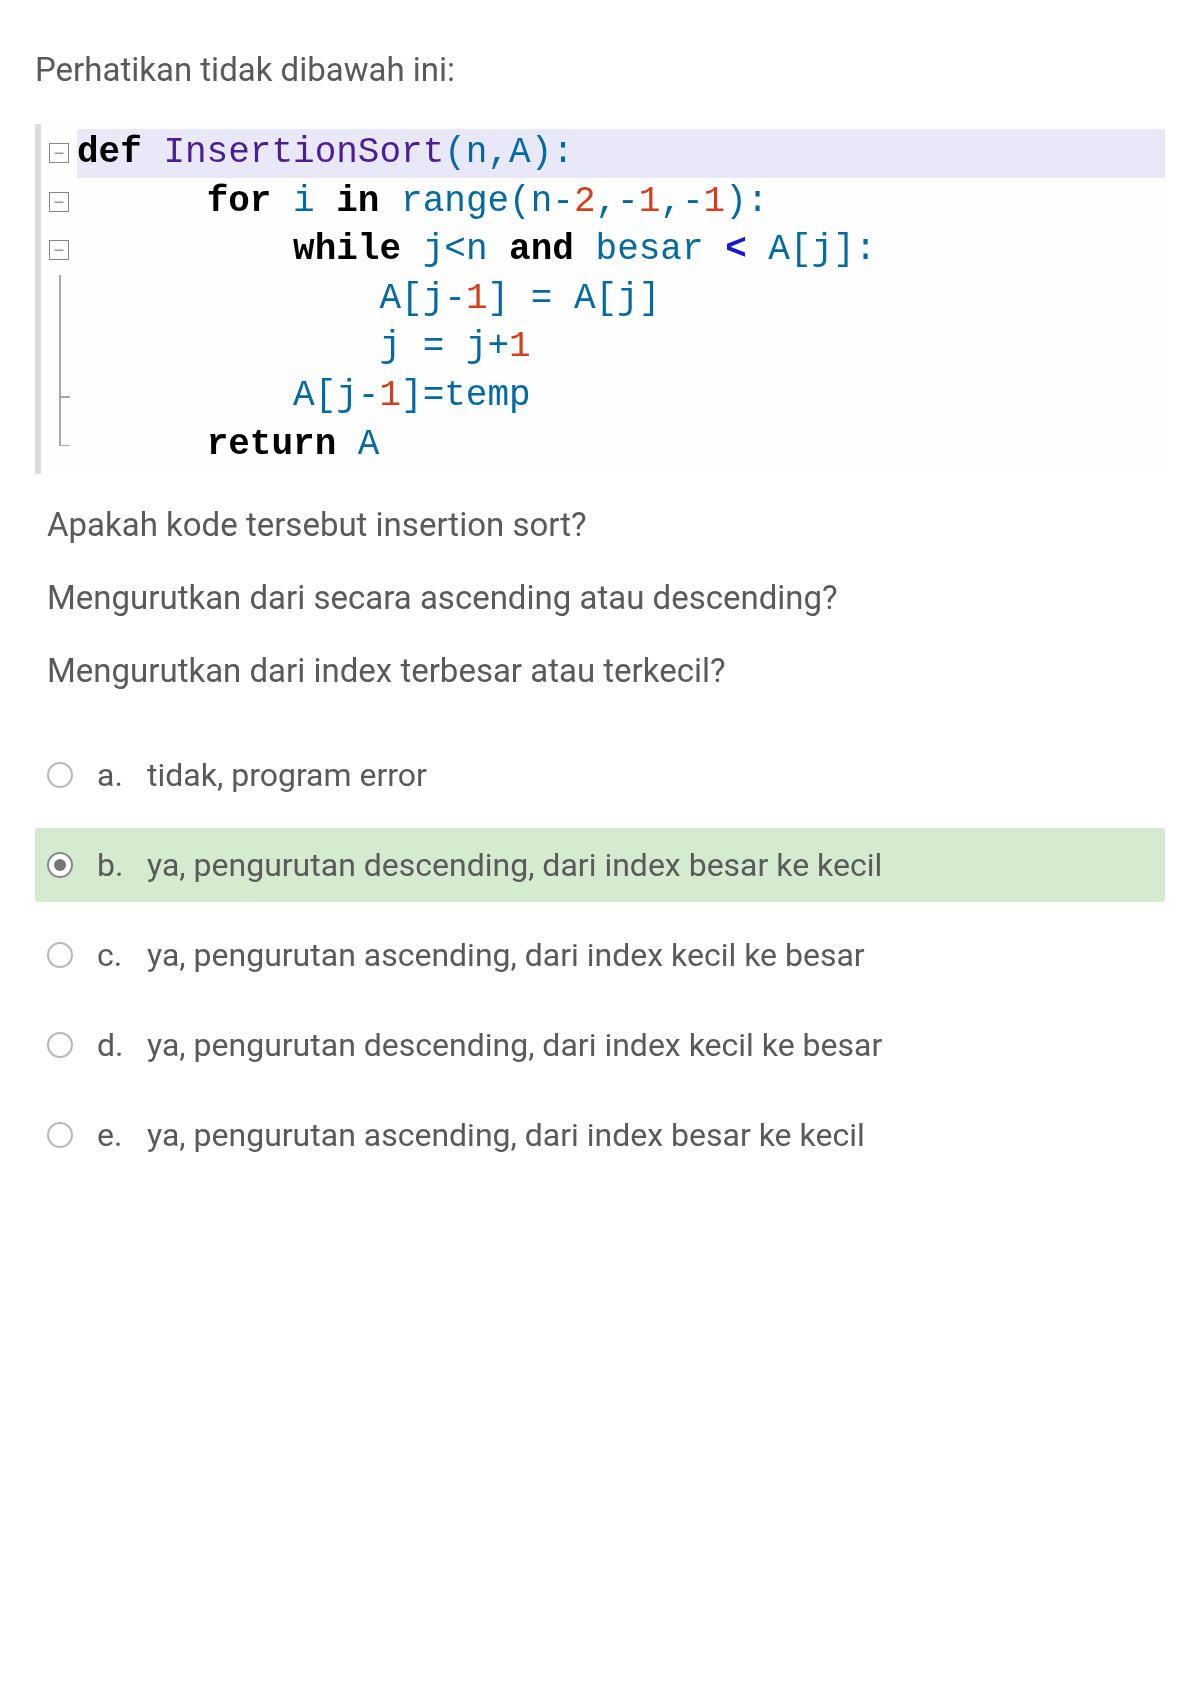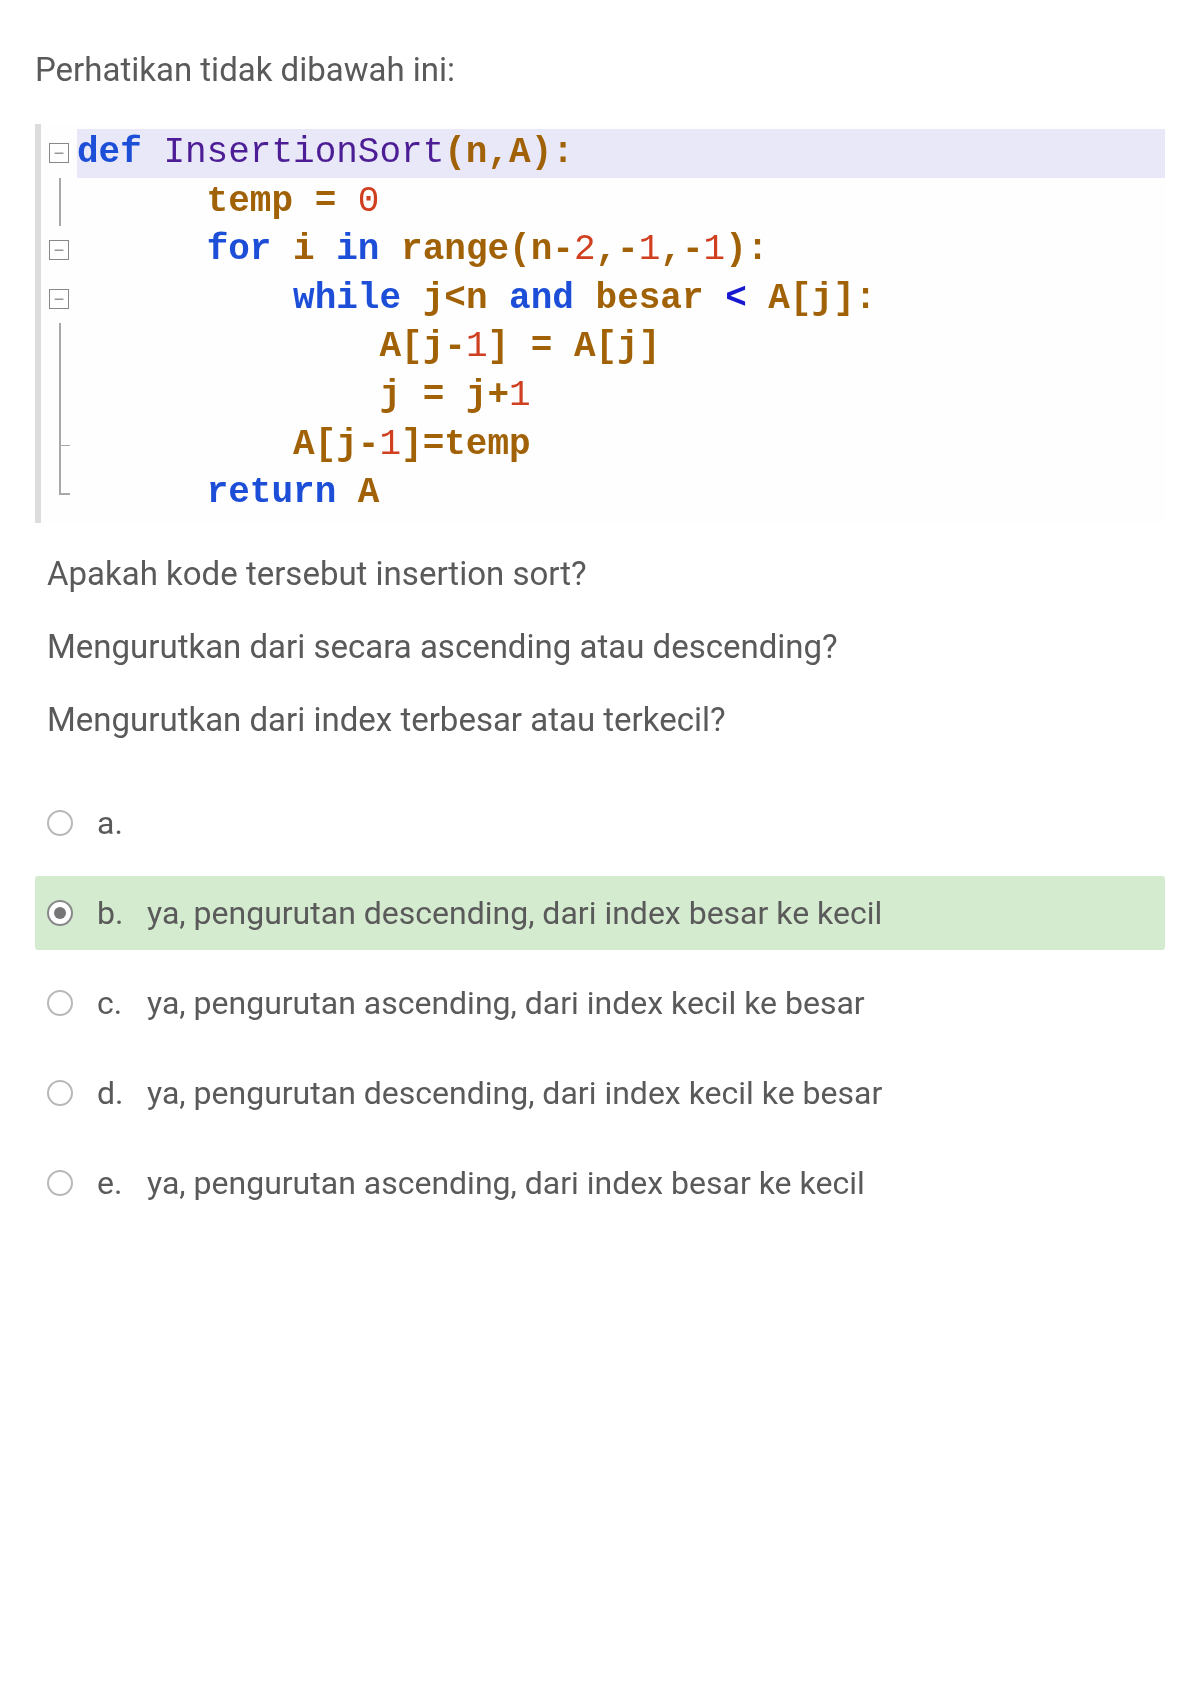--- a/index.html
+++ b/index.html
@@ -91,24 +91,24 @@
     }
     .code-content {
       flex: 1;
       color: #333;
     }
     .hl-def-line {
       background: #e8e8f8;
       display: inline-block;
       width: 100%;
     }
-    .kw { color: #1d4ed8; font-weight: bold; }
+    .kw { color: #000000; font-weight: bold; }
     .func { color: #4c1d95; }
     .num { color: #d04020; }
-    .txt { color: #a16207; font-weight: bold; }
+    .txt { color: #0369a1; }
     .bold-kw { color: #1818d0; font-weight: bold; }
     
     .question-text {
       font-size: 33px;
       color: #5a5a5a;
       margin: 30px 12px;
       font-weight: 400;
       line-height: 1.3;
     }
     .options {
@@ -161,24 +161,20 @@
 
 <div class="intro-text">Perhatikan tidak dibawah ini:</div>
 
 <div class="code-block">
 
   <div class="code-line">
     <div class="gutter"><div class="fold-box">−</div></div>
     <div class="code-content hl-def-line"><span class="kw">def</span><span class="func"> InsertionSort</span><span class="txt">(n,A):</span></div>
   </div>
 
-  <div class="code-line">
-    <div class="gutter"><div class="tree-vert"></div></div>
-    <div class="code-content"><span class="txt">      temp = </span><span class="num">0</span></div>
-  </div>
 
   <div class="code-line">
     <div class="gutter"><div class="fold-box">−</div></div>
     <div class="code-content"><span class="txt">      </span><span class="kw">for</span><span class="txt"> i </span><span class="kw">in</span><span class="txt"> range(n-</span><span class="num">2</span><span class="txt">,-</span><span class="num">1</span><span class="txt">,-</span><span class="num">1</span><span class="txt">):</span></div>
   </div>
 
 
 
   <div class="code-line">
     <div class="gutter"><div class="fold-box">−</div></div>
@@ -209,20 +205,21 @@
 
 <div class="question-text">Apakah kode tersebut insertion sort?</div>
 <div class="question-text">Mengurutkan dari secara ascending atau descending?</div>
 <div class="question-text">Mengurutkan dari index terbesar atau terkecil?</div>
 
 <div class="options">
 
   <div class="option">
     <div class="radio"></div>
     <div class="opt-letter">a.</div>
+    <div class="opt-text">tidak, program error</div>
   </div>
 
   <div class="option selected">
     <div class="radio checked"></div>
     <div class="opt-letter">b.</div>
     <div class="opt-text">ya, pengurutan descending, dari index besar ke kecil</div>
   </div>
 
   <div class="option">
     <div class="radio"></div>

